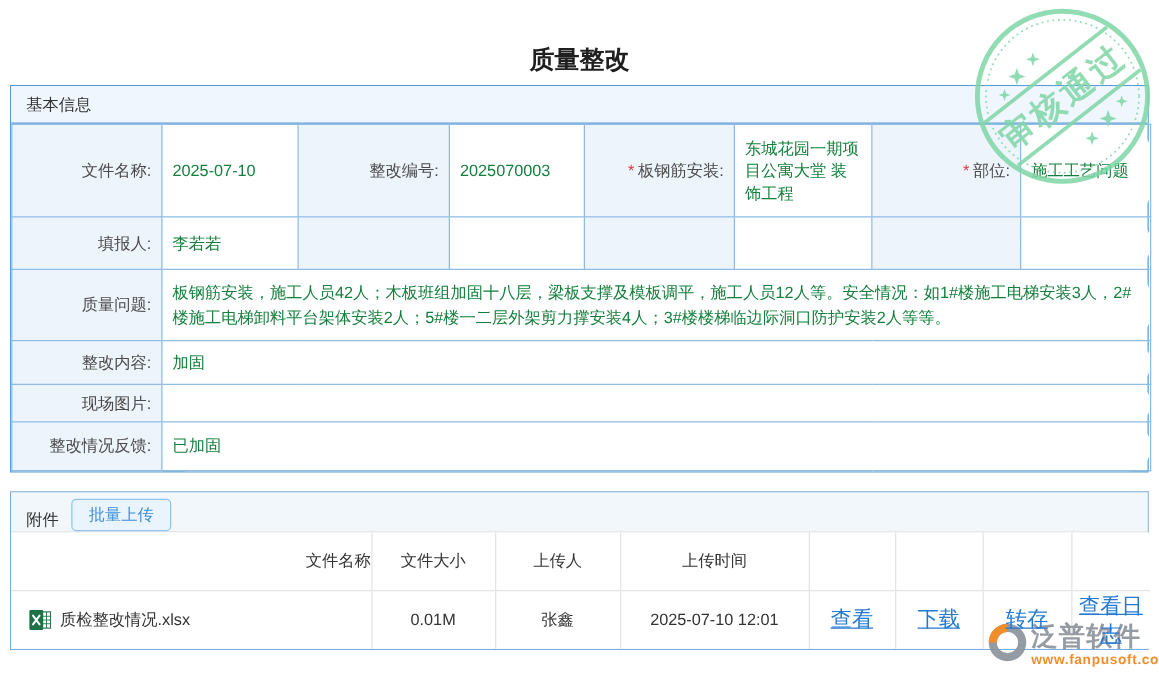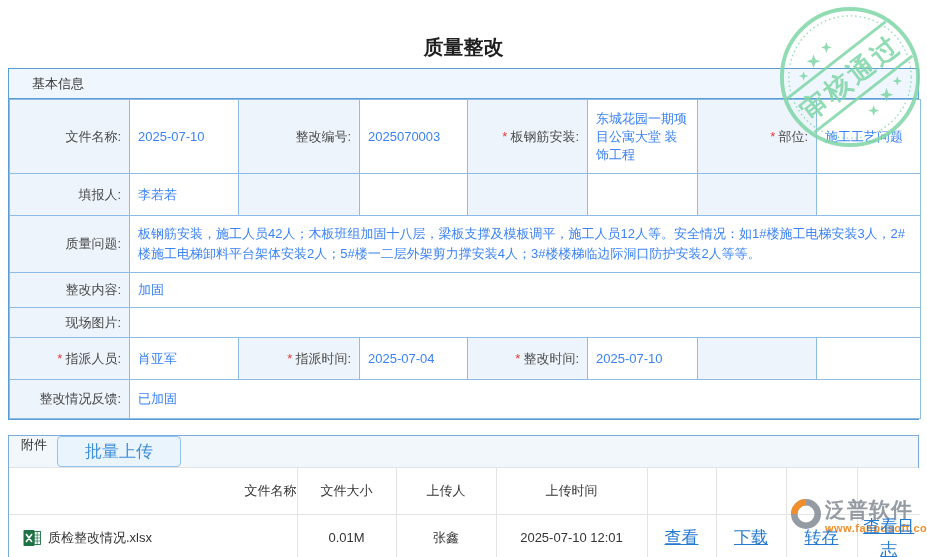--- a/index.html
+++ b/index.html
@@ -2,32 +2,32 @@
 <html><head>
 <meta charset="utf-8">
 <style>
   * { margin:0; padding:0; box-sizing:border-box; }
   html,body { width:927px; height:557px; background:#fff; overflow:hidden; }
   body { font-family:"Liberation Sans","DejaVu Sans",sans-serif; color:#333; position:relative; }
 
   .page-title { text-align:center; font-size:20px; font-weight:bold; color:#1f1f1f; padding-top:34px; height:68px; }
 
   .panel { margin:0 8px; border:1px solid #5C9CD6; }
-  .panel-header { height:30px; background:#F0F6FD; border-bottom:1px solid #5C9CD6; display:flex; align-items:center; padding-left:23px; font-size:13px; color:#333; }
+  .panel-header { height:30px; background:#F0F6FD; border-bottom:1px solid #5C9CD6; display:flex; align-items:center; padding-left:12px; font-size:13px; color:#333; }
 
   table.grid { width:100%; border-collapse:collapse; table-layout:fixed; font-size:13px; }
   table.grid td { border:1px solid #8FBCE4; padding:4px 8px; vertical-align:middle; word-break:break-all; }
   td.lbl { background:#EDF4FB; text-align:right; color:#4a4a4a; }
-  td.val { background:#fff; text-align:left; color:#3b82f6; }
+  td.val { background:#fff; text-align:left; color:#15803d;border-radius:23px; }
   td.long { line-height:20px; }
   .req { color:#E23B3B; margin-right:3px; }
 
   .attach-panel { margin:15px 8px 0 8px; border:1px solid #79ACDC; position:relative; }
-  .attach-bar { height:32px; background:#F2F7FC; border-bottom:1px solid #E2E2E2; display:flex; align-items:flex-start; gap:10px; padding-left:12px; font-size:13px; }
-  .btn-upload { background:#EAF4FD; border:1px solid #90C4EF; color:#3E8EDE; font-size:17px; padding:3px 27px; border-radius:4px; cursor:pointer; font-family:inherit; }
+  .attach-bar { height:32px; background:#F2F7FC; border-bottom:1px solid #E2E2E2; display:flex; align-items:flex-end; gap:10px; padding-left:12px; font-size:13px; }
+  .btn-upload { background:#EAF4FD; border:1px solid #90C4EF; color:#3E8EDE; font-size:13px; padding:3px 13px; border-radius:4px; cursor:pointer; font-family:inherit; }
   table.files { width:100%; border-collapse:collapse; table-layout:fixed; font-size:13px; }
   table.files th { font-weight:normal; color:#333; height:46px; border:1px solid #E4E4E4; border-top:none; background:#fff; text-align:center; }
   table.files th.name, table.files td.name { text-align:right; padding-left:14px; }
   table.files td { height:33px; border:1px solid #E4E4E4; border-bottom:none; text-align:center; background:#fff; }
   table.files th:first-child, table.files td:first-child { border-left:none; }
   table.files th:last-child, table.files td:last-child { border-right:none; }
   .file-name { display:flex; align-items:center; gap:7px; }
   a.lnk { color:#2479D0; text-decoration:underline; cursor:pointer; position:relative; z-index:6; font-size:17px; }
 
   .stamp { position:absolute; left:775px; top:4px; width:150px; height:148px; z-index:10; pointer-events:none; opacity:0.85; }
@@ -81,30 +81,20 @@
       <td class="lbl"><span>质量问题:</span></td>
       <td class="val long" colspan="7">板钢筋安装，施工人员42人；木板班组加固十八层，梁板支撑及模板调平，施工人员12人等。安全情况：如1#楼施工电梯安装3人，2#楼施工电梯卸料平台架体安装2人；5#楼一二层外架剪力撑安装4人；3#楼楼梯临边际洞口防护安装2人等等。</td>
     </tr>
     <tr style="height:35px">
       <td class="lbl"><span>整改内容:</span></td>
       <td class="val" colspan="7">加固</td>
     </tr>
     <tr style="height:30px">
       <td class="lbl"><span>现场图片:</span></td>
       <td class="val" colspan="7"></td>
-    </tr>
-    <tr style="height:42px">
-      <td class="lbl"><span class="req">*</span><span>指派人员:</span></td>
-      <td class="val">肖亚军</td>
-      <td class="lbl"><span class="req">*</span><span>指派时间:</span></td>
-      <td class="val">2025-07-04</td>
-      <td class="lbl"><span class="req">*</span><span>整改时间:</span></td>
-      <td class="val">2025-07-10</td>
-      <td class="lbl"></td>
-      <td class="val"></td>
     </tr>
     <tr style="height:39px">
       <td class="lbl"><span>整改情况反馈:</span></td>
       <td class="val" colspan="7">已加固</td>
     </tr>
   </tbody>
     </table>
 </div>
 
 <div class="attach-panel">

